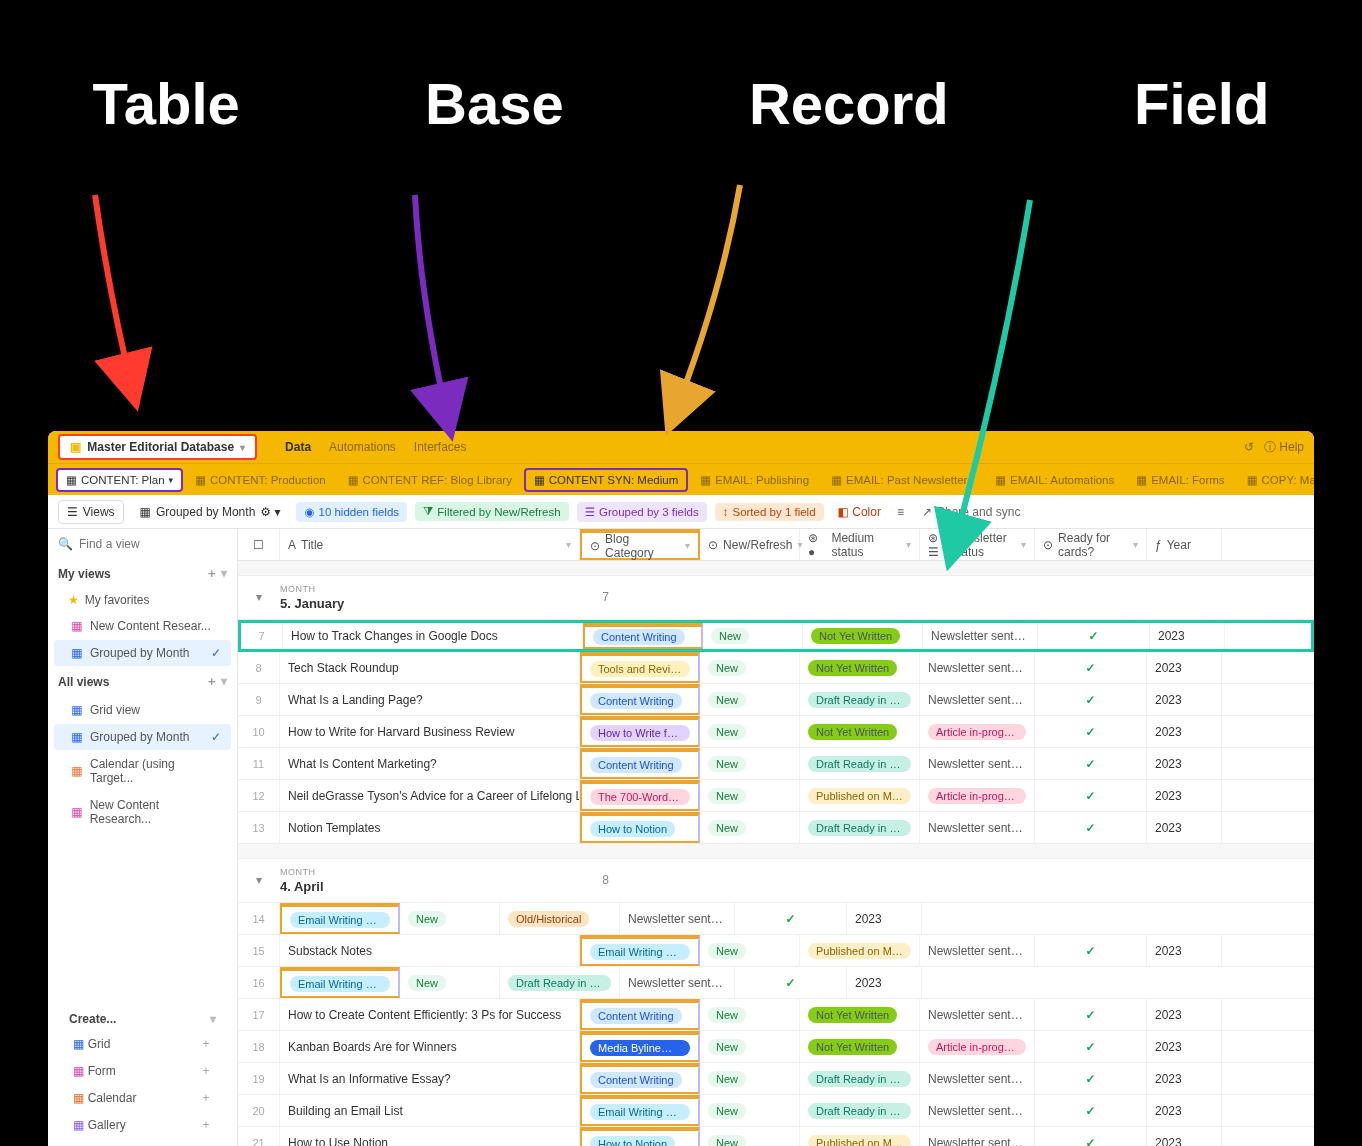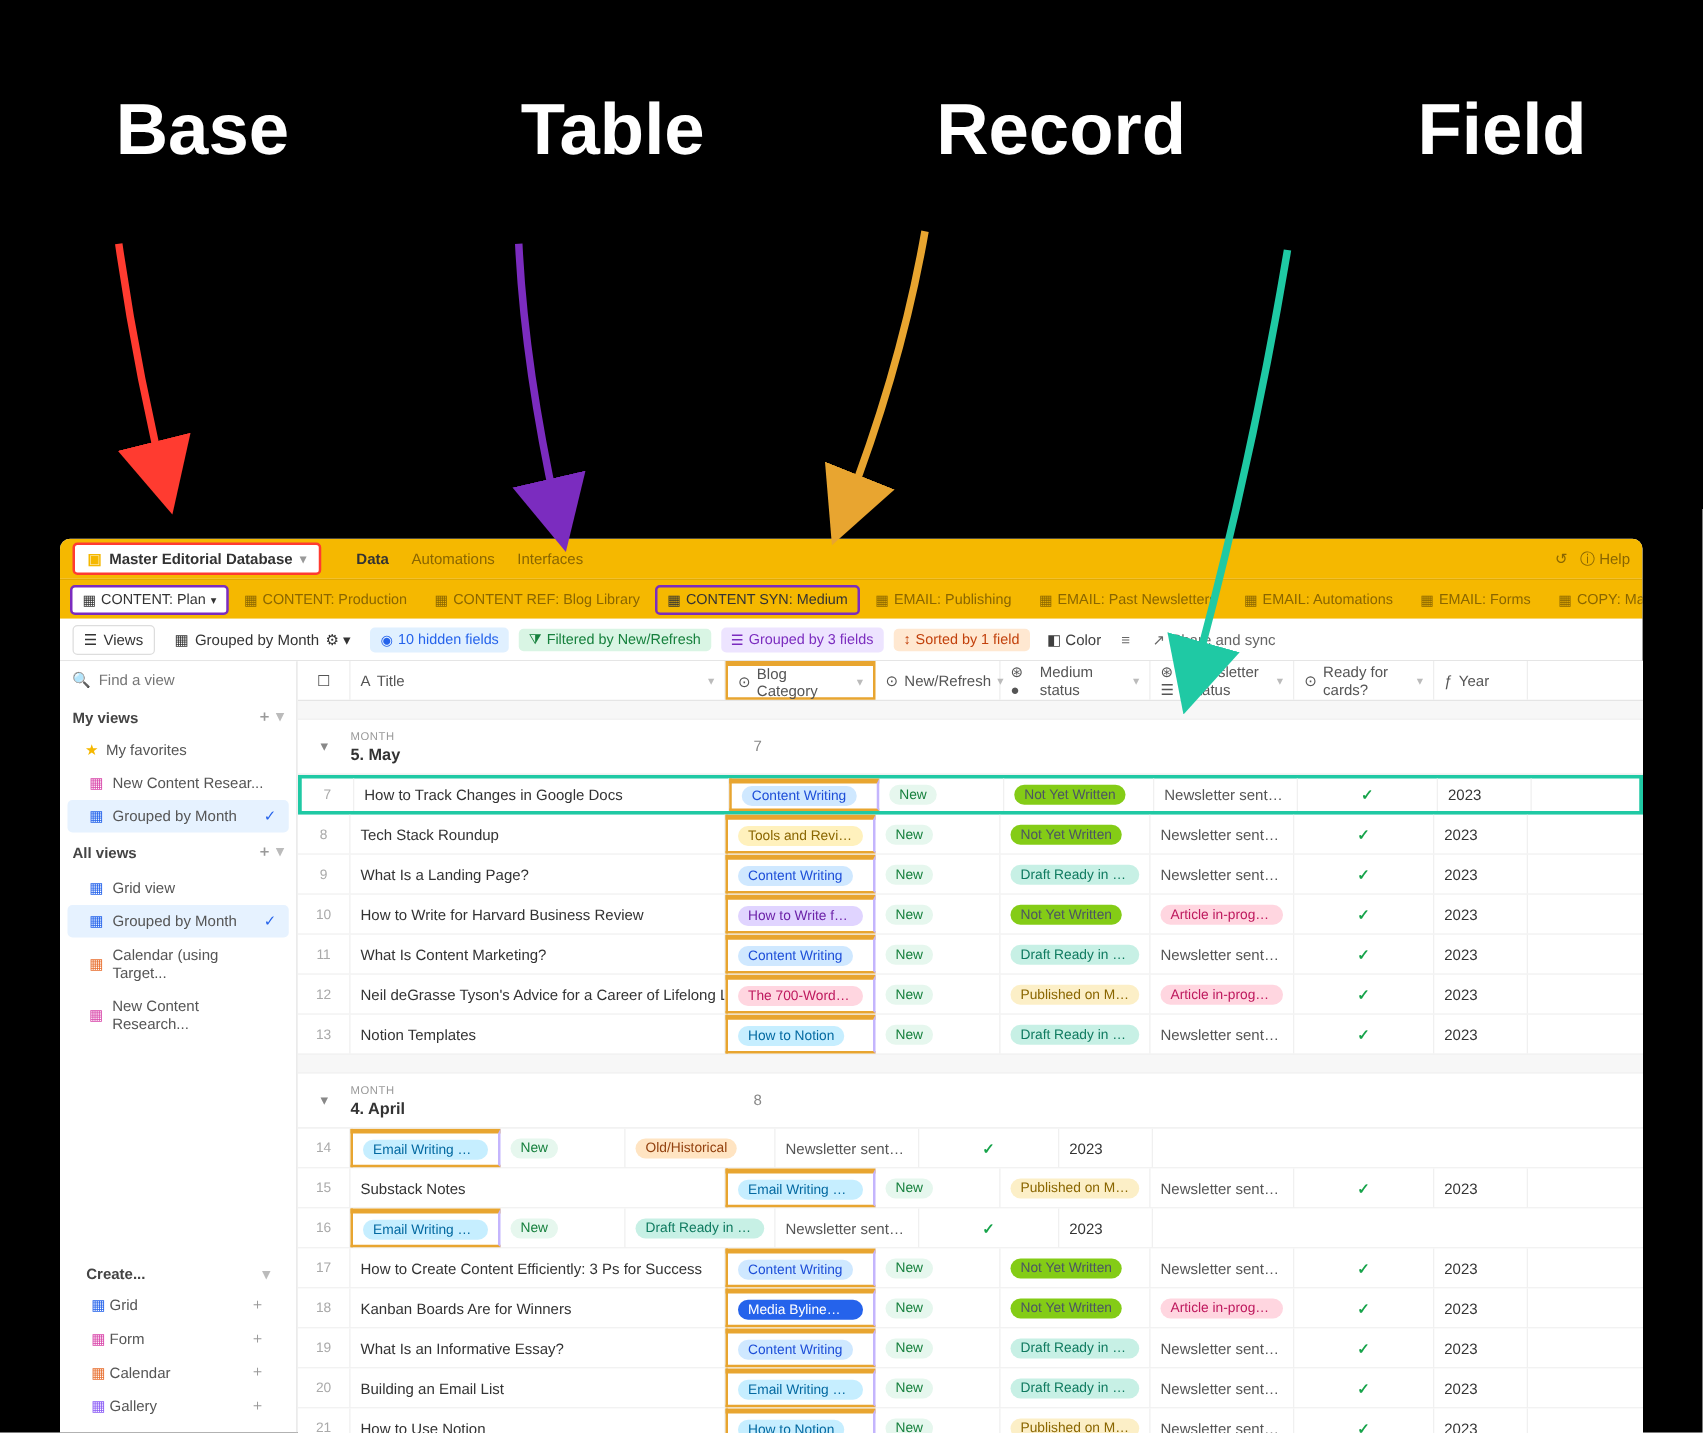--- a/index.html
+++ b/index.html
@@ -91,22 +91,22 @@
 .pill.pom { background: #fcefc7; color: #8a6600; }
 .pill.oh { background: #ffe4c2; color: #92400e; }
 .pill.ns { background: #ffd6e0; color: #be185d; }
 .newsl { color: #555; overflow: hidden; text-overflow: ellipsis; }
 .ready-check { color: #16a34a; font-weight: bold; text-align: center; width: 100%; }
 </style>
 </head>
 <body>
 
 <div class="diagram-labels">
+  <span>Table</span>
   <span>Base</span>
-  <span>Table</span>
   <span>Record</span>
   <span>Field</span>
 </div>
 
 <svg class="arrows">
   <defs>
     <marker id="ah-red" markerWidth="10" markerHeight="10" refX="8" refY="5" orient="auto">
         <path d="M0,0 L10,5 L0,10 z" fill="#ff3b30"></path>
       </marker>
     <marker id="ah-purple" markerWidth="10" markerHeight="10" refX="8" refY="5" orient="auto">
@@ -156,21 +156,21 @@
       <div class="tab"><span>▦</span> COPY: Market Research</div>
     </div>
 
   <div class="viewbar">
     <div class="views-btn">☰ <span>Views</span></div>
     <div class="grouped-pill">▦ <span>Grouped by Month</span> ⚙ ▾</div>
     <div class="chip blue">◉ <span>10 hidden fields</span></div>
     <div class="chip green">⧩ <span>Filtered by New/Refresh</span></div>
     <div class="chip purple">☰ <span>Grouped by 3 fields</span></div>
     <div class="chip orange">↕ <span>Sorted by 1 field</span></div>
-    <div style="color:#404040;margin-left:6px;">◧ <span>Color</span></div>
+    <div style="color:#c2410c;margin-left:6px;">◧ <span>Color</span></div>
     <div style="color:#666;margin-left:8px;">≡</div>
     <div class="share">↗ <span>Share and sync</span></div>
   </div>
 
   <div class="main">
     <div class="sidebar">
       <div class="search-row">
         <span>🔍</span>
         <input placeholder="Find a view" style="">
         <span style="color:#bbb;">⚙</span>
@@ -251,21 +251,21 @@
         <div class="hcell col-new">⊙ <span>New/Refresh</span><span class="hdrop">▾</span></div>
         <div class="hcell col-medium">⊛ ● <span>Medium status</span><span class="hdrop">▾</span></div>
         <div class="hcell col-news">⊛ ☰ <span>Newsletter Status</span><span class="hdrop">▾</span></div>
         <div class="hcell col-ready">⊙ <span>Ready for cards?</span><span class="hdrop">▾</span></div>
         <div class="hcell col-year">ƒ <span>Year</span></div>
       </div>
       <div id="grid-body">
           <div class="group-hdr">
             <span style="position:absolute;left:18px;top:14px;color:#888;">▾</span>
             <div class="group-month">MONTH</div>
-            <div class="group-title">5. May</div>
+            <div class="group-title">5. January</div>
             <div class="group-count">7</div>
           </div>
           <div class="row highlighted">
             <div class="cell col-check rownum">7</div>
             <div class="cell col-title">How to Track Changes in Google Docs</div>
             <div class="cell col-blog">
               <span class="pill cw">Content Writing</span>
             </div>
             <div class="cell col-new">
               <span class="pill new">New</span>

